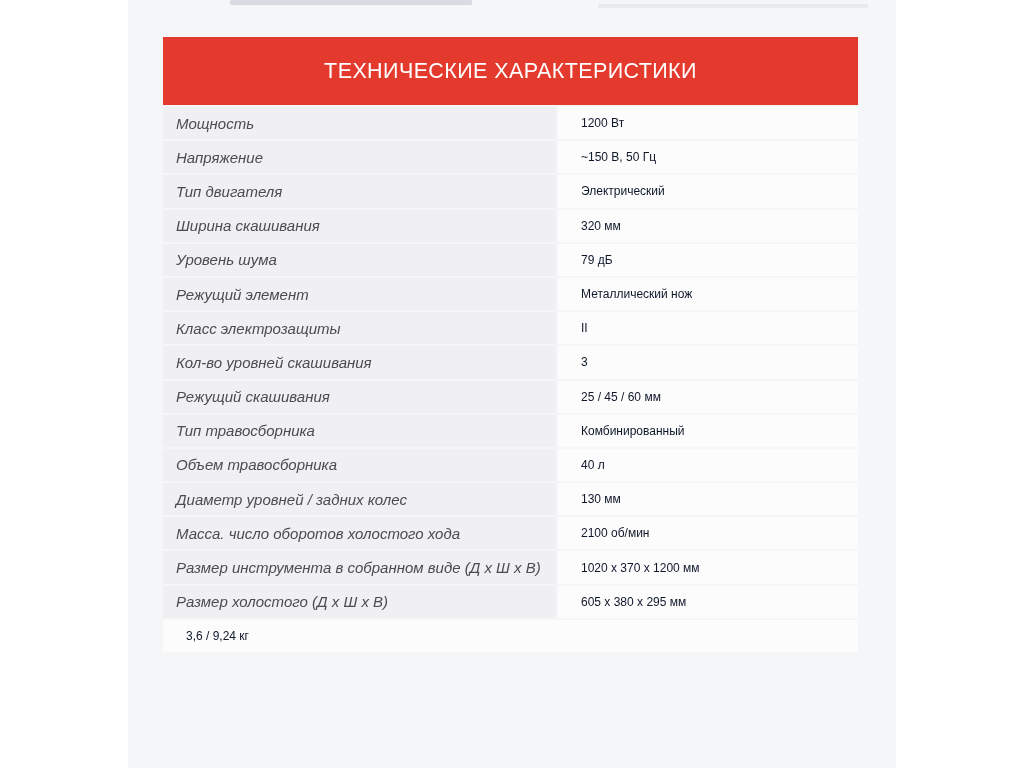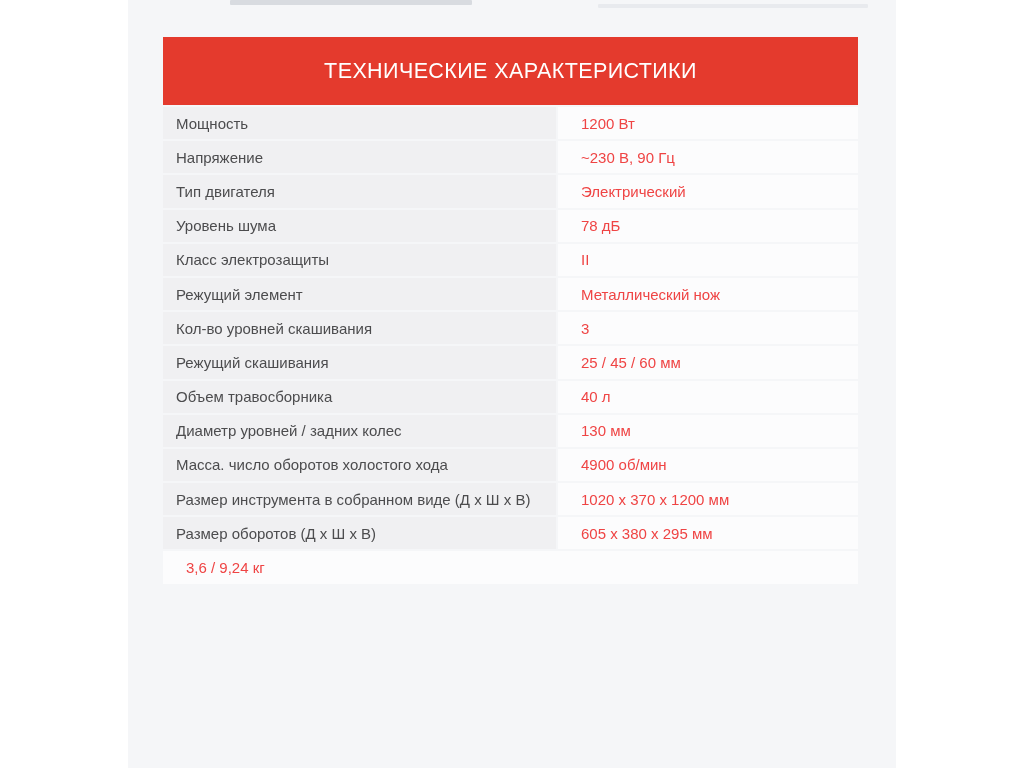--- a/index.html
+++ b/index.html
@@ -70,30 +70,31 @@
     flex: 0 0 393px;
     background: #f0f0f2;
     display: flex;
     align-items: center;
     padding-left: 13px;
     box-sizing: border-box;
     margin-right: 2px;
     color: #4c4c4e;
     font-size: 15px;
     white-space: nowrap;
+    font-style: italic;
   }
   .cell-value {
     flex: 1 1 auto;
     background: #fcfcfd;
     display: flex;
     align-items: center;
     padding-left: 23px;
     box-sizing: border-box;
-    color: #ef4444;
-    font-size: 15px;
+    color: #0f172a;
+    font-size: 12px;
     white-space: nowrap;
   }
 </style>
 </head>
 <body>
 
 <div class="canvas">
 
   <div class="remnant-a"></div>
   <div class="remnant-b"></div>
@@ -105,64 +106,72 @@
     </div>
 
     <div class="spec-table">
 
       <div class="row">
         <div class="cell-label">Мощность</div>
         <div class="cell-value">1200 Вт</div>
       </div>
       <div class="row">
         <div class="cell-label">Напряжение</div>
-        <div class="cell-value">~230 В, 90 Гц</div>
+        <div class="cell-value">~150 В, 50 Гц</div>
       </div>
       <div class="row">
         <div class="cell-label">Тип двигателя</div>
         <div class="cell-value">Электрический</div>
       </div>
       <div class="row">
+        <div class="cell-label">Ширина скашивания</div>
+        <div class="cell-value">320 мм</div>
+      </div>
+      <div class="row">
         <div class="cell-label">Уровень шума</div>
-        <div class="cell-value">78 дБ</div>
+        <div class="cell-value">79 дБ</div>
+      </div>
+      <div class="row">
+        <div class="cell-label">Режущий элемент</div>
+        <div class="cell-value">Металлический нож</div>
       </div>
       <div class="row">
         <div class="cell-label">Класс электрозащиты</div>
         <div class="cell-value">II</div>
-      </div>
-      <div class="row">
-        <div class="cell-label">Режущий элемент</div>
-        <div class="cell-value">Металлический нож</div>
       </div>
       <div class="row">
         <div class="cell-label">Кол-во уровней скашивания</div>
         <div class="cell-value">3</div>
       </div>
       <div class="row">
         <div class="cell-label">Режущий скашивания</div>
         <div class="cell-value">25 / 45 / 60 мм</div>
+      </div>
+      <div class="row">
+        <div class="cell-label">Тип травосборника</div>
+        <div class="cell-value">Комбинированный</div>
       </div>
       <div class="row">
         <div class="cell-label">Объем травосборника</div>
         <div class="cell-value">40 л</div>
       </div>
       <div class="row">
         <div class="cell-label">Диаметр уровней / задних колес</div>
         <div class="cell-value">130 мм</div>
       </div>
       <div class="row">
         <div class="cell-label">Масса. число оборотов холостого хода</div>
-        <div class="cell-value">4900 об/мин</div>
+        <div class="cell-value">2100 об/мин</div>
       </div>
       <div class="row">
         <div class="cell-label">Размер инструмента в собранном виде (Д х Ш х В)</div>
         <div class="cell-value">1020 х 370 х 1200 мм</div>
       </div>
       <div class="row">
-        <div class="cell-label">Размер оборотов (Д х Ш х В)</div>
+        <div class="cell-label">Размер холостого (Д х Ш х В)</div>
         <div class="cell-value">605 х 380 х 295 мм</div>
       </div>
       <div class="row">
         <div class="cell-value">3,6 / 9,24 кг</div>
       </div>
 
     </div>
   </div>
 </div>
 

